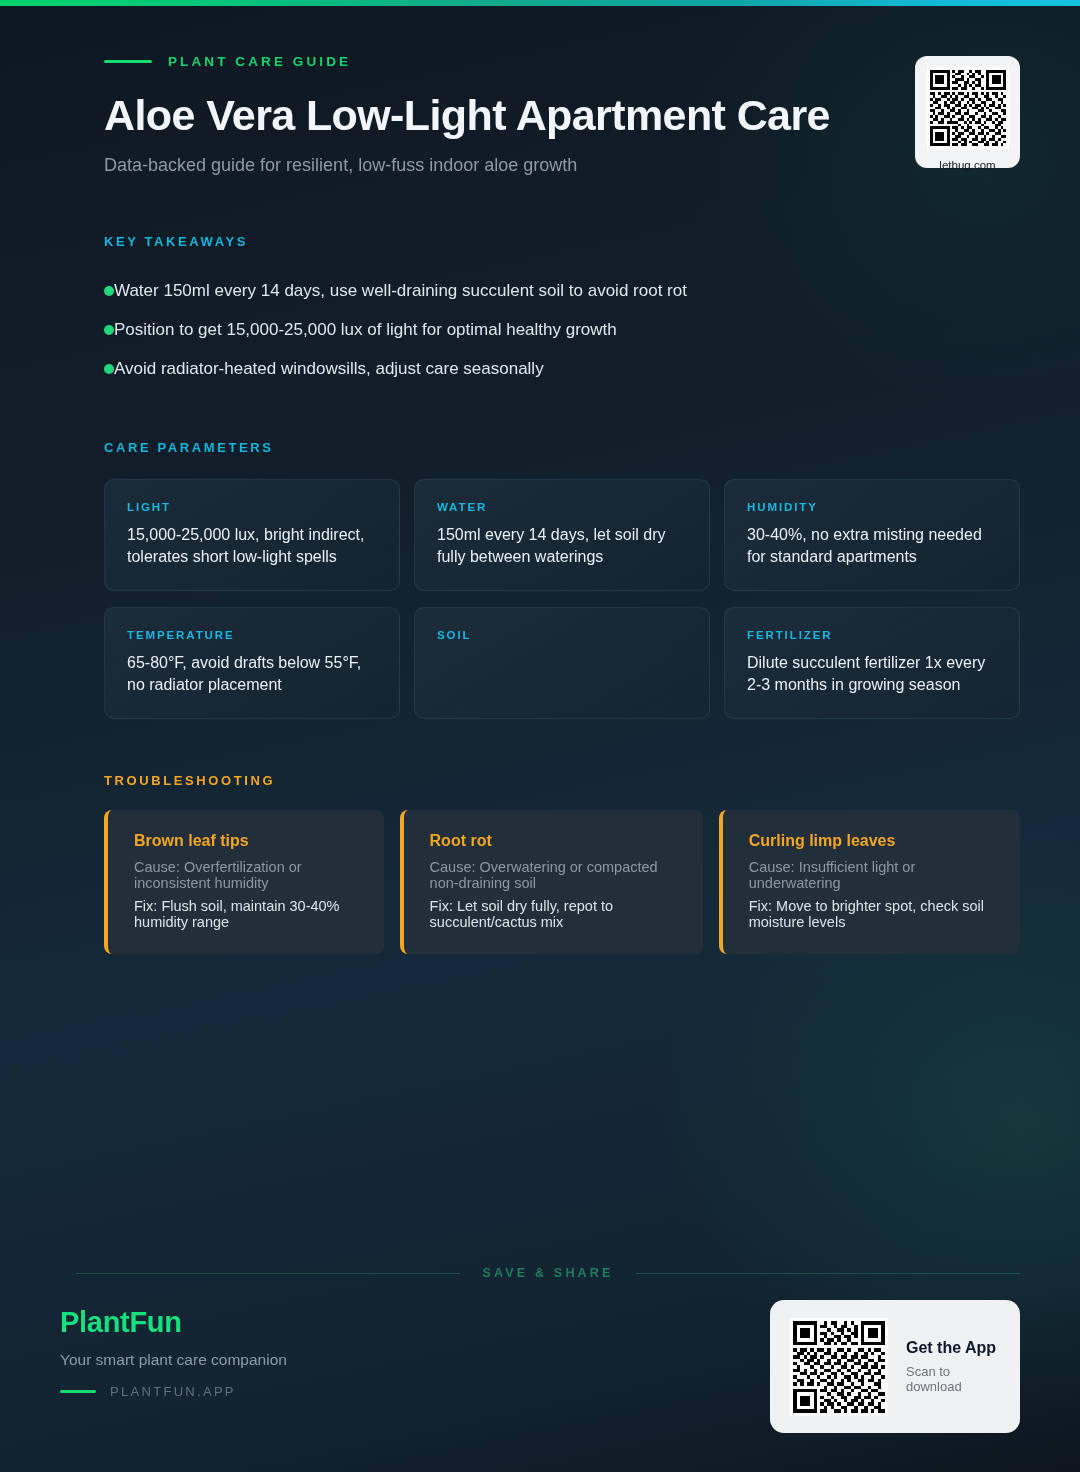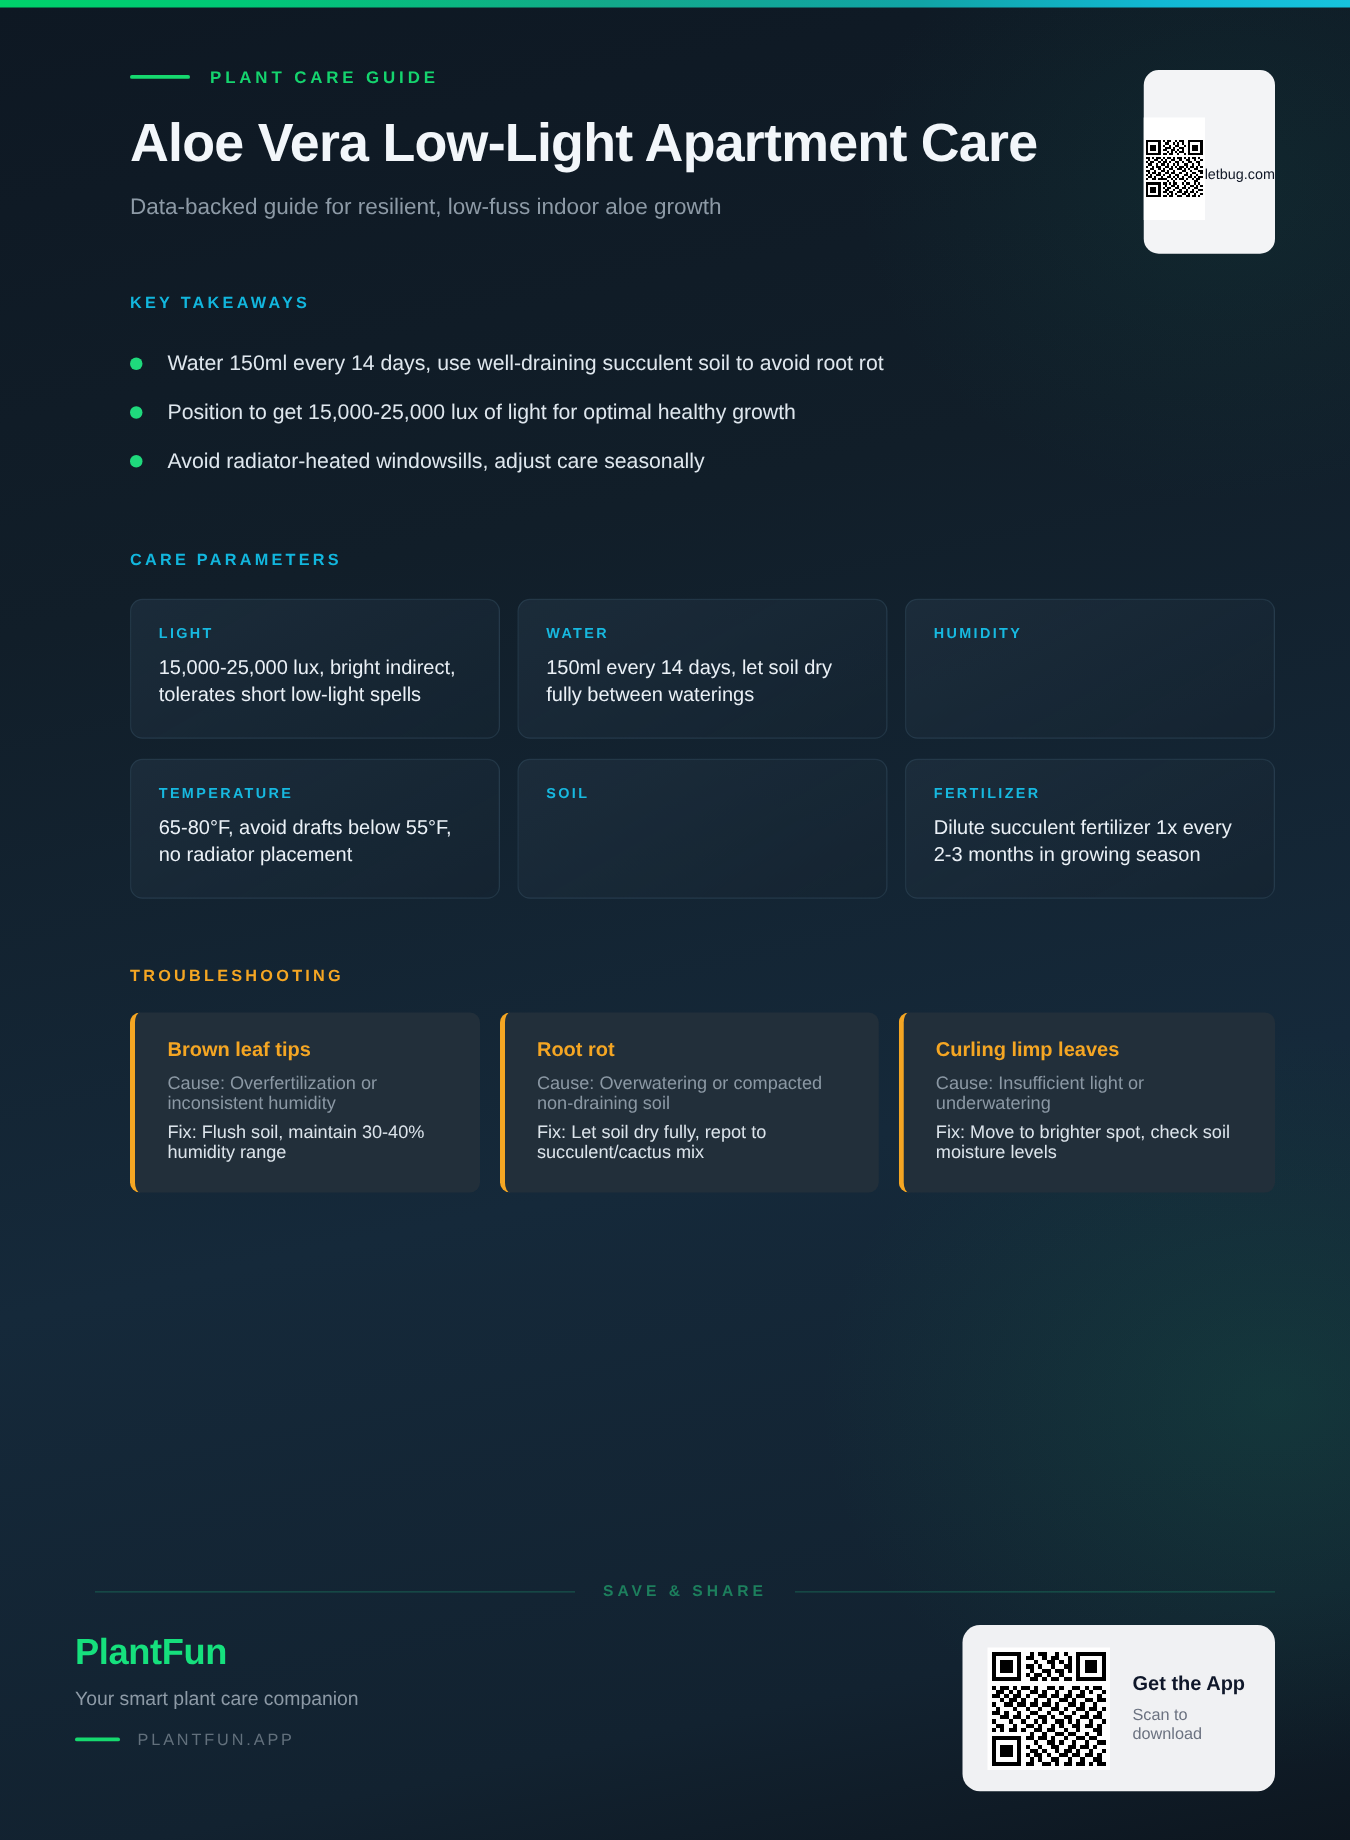--- a/index.html
+++ b/index.html
@@ -58,42 +58,42 @@
   }
 
   .subtitle {
     margin-top:16px;
     font-size:18px; color:#8d9aa6; font-weight:400;
   }
 
   
   .corner-qr {
     position:absolute; top:56px; right:0;
-    width:105px; height:147px;
+    width:105px; height:112px;
     background:#f3f4f6; border-radius:12px;
-    display:flex; flex-direction:row; align-items:center;
+    display:flex; flex-direction:column; align-items:center;
     justify-content:flex-start; padding:11px 0 0 0;
   }
   .corner-qr .qr-img { width:82px; height:82px; }
   .corner-qr .qr-caption {
     margin-top:10px; font-size:11.5px; color:#111827; font-weight:500;
   }
 
   
   .section-label {
     font-size:13px; font-weight:bold; letter-spacing:2.6px;
     color:#12b6dd;
   }
   .section-label.warn { color:#f5a623; }
 
   
   .takeaways { margin-top:58px; }
   .takeaway-list { margin-top:22px; }
   .takeaway {
-    display:flex; align-items:center; gap:20px;
+    display:flex; align-items:center; gap:0;
     height:39px;
   }
   .bullet {
     width:10px; height:10px; border-radius:50%;
     background:#1fd97c; flex:none;
   }
   .takeaway-text { font-size:17px; color:#dfe7ee; }
 
   
   .params { margin-top:52px; }
@@ -437,20 +437,21 @@
           <div class="param-value">15,000-25,000 lux, bright indirect, tolerates short low-light spells</div>
         </div>
 
         <div class="param-card">
           <div class="param-key">WATER</div>
           <div class="param-value">150ml every 14 days, let soil dry fully between waterings</div>
         </div>
 
         <div class="param-card">
           <div class="param-key">HUMIDITY</div>
+          <div class="param-value">30-40%, no extra misting needed for standard apartments</div>
         </div>
 
         <div class="param-card">
           <div class="param-key">TEMPERATURE</div>
           <div class="param-value">65-80°F, avoid drafts below 55°F, no radiator placement</div>
         </div>
 
         <div class="param-card">
           <div class="param-key">SOIL</div>
         </div>

